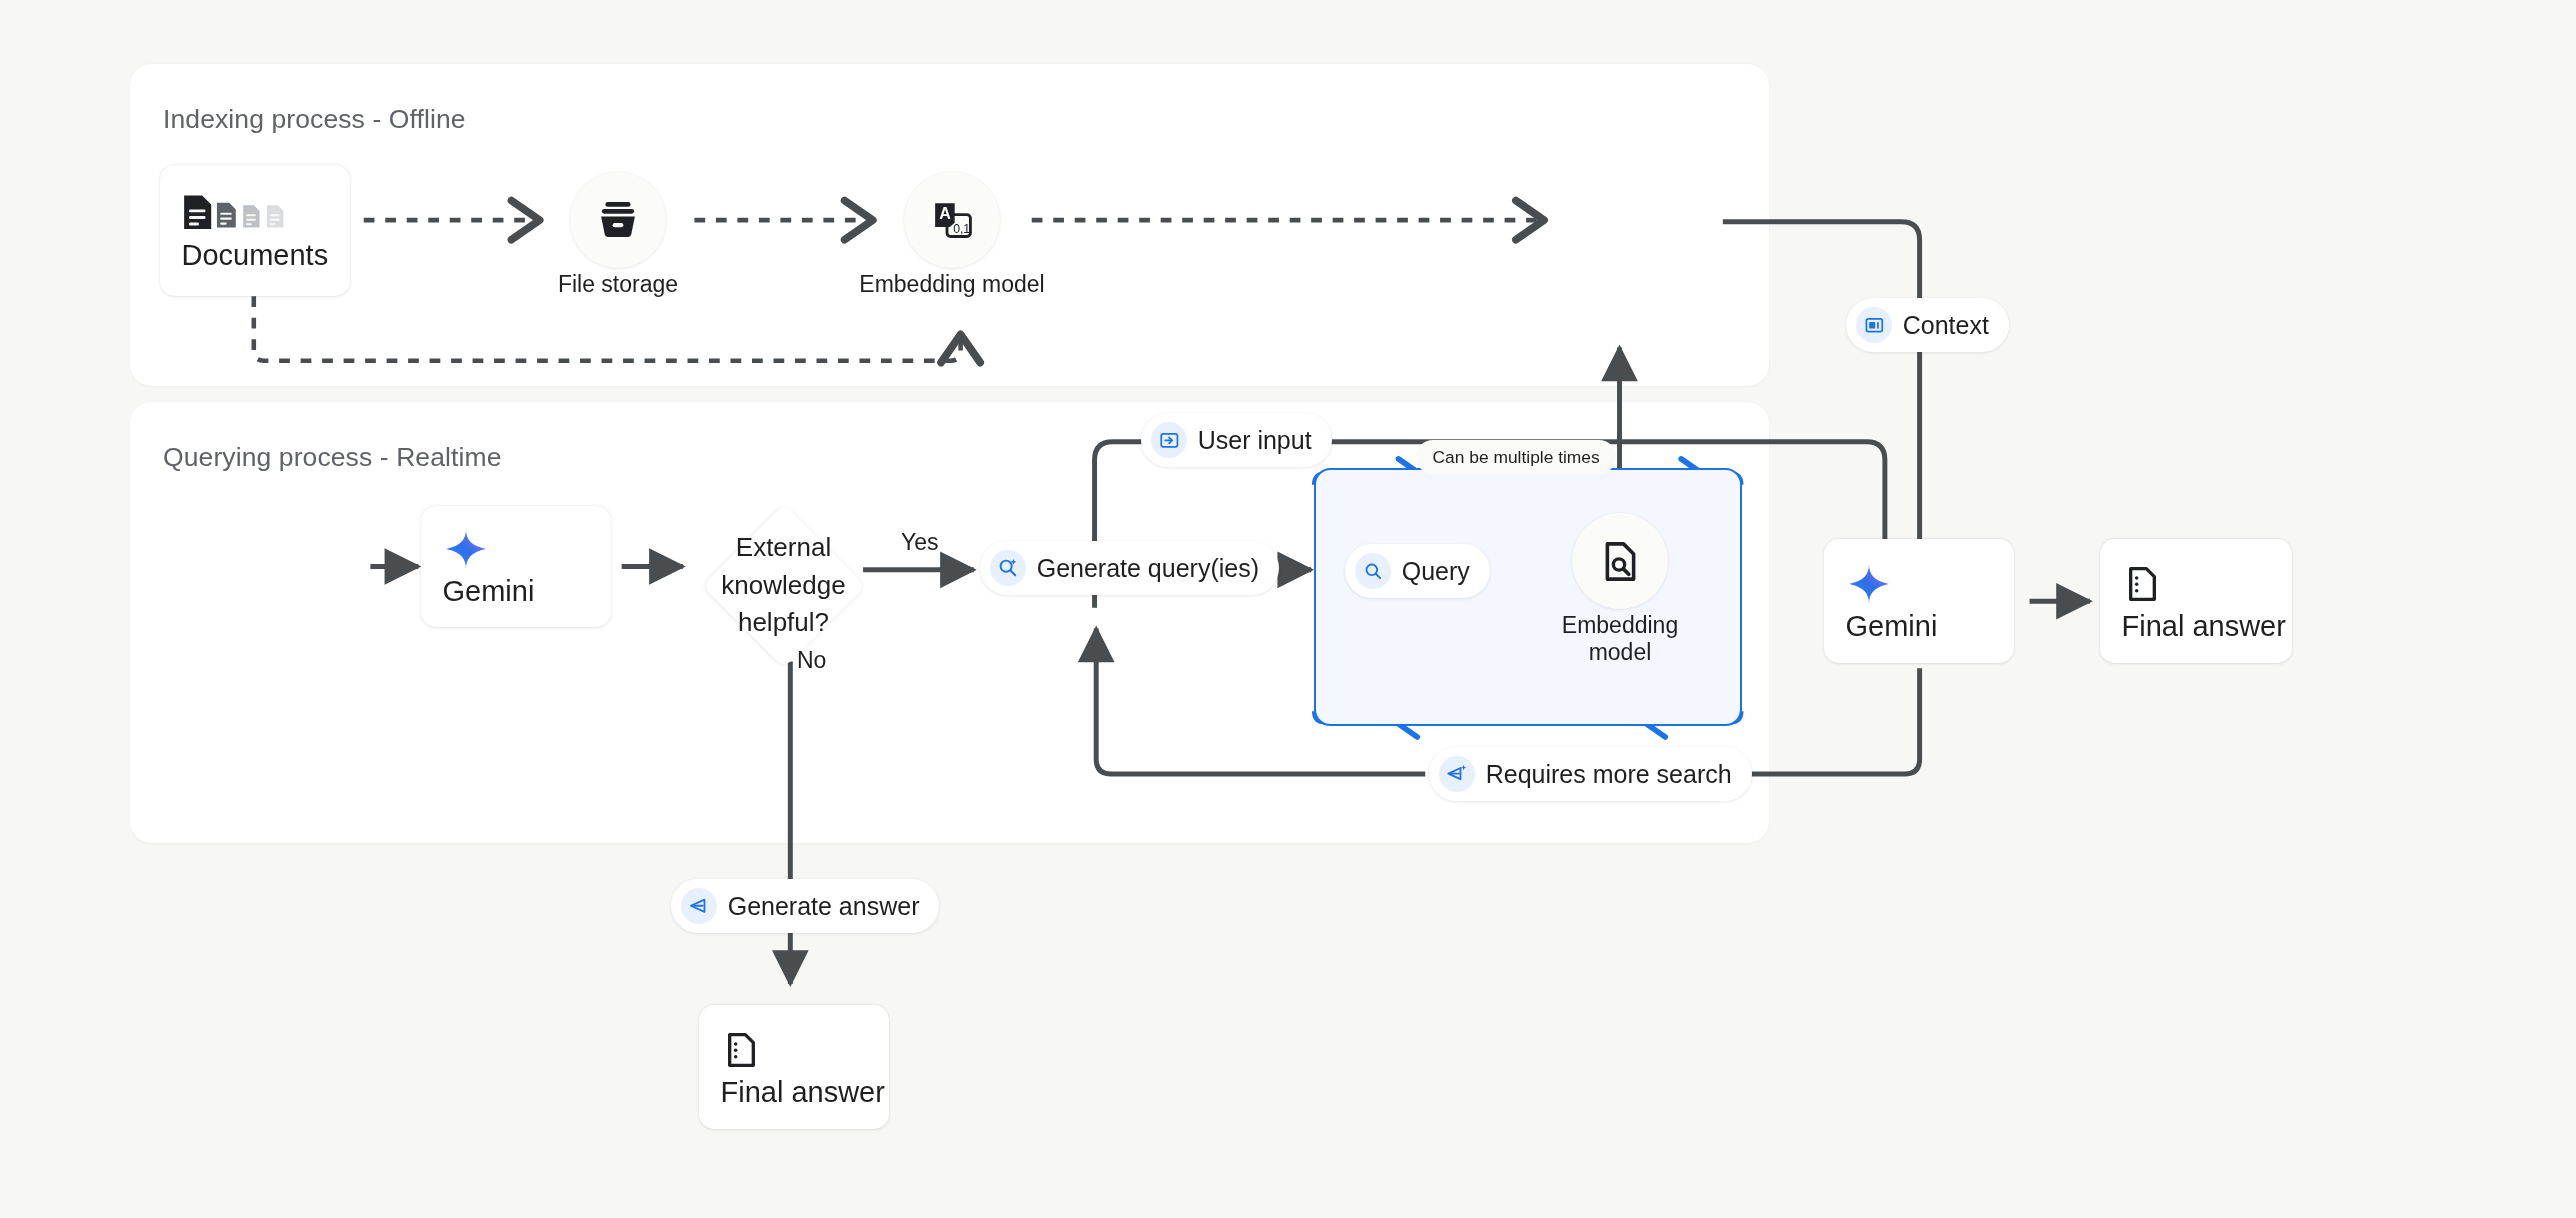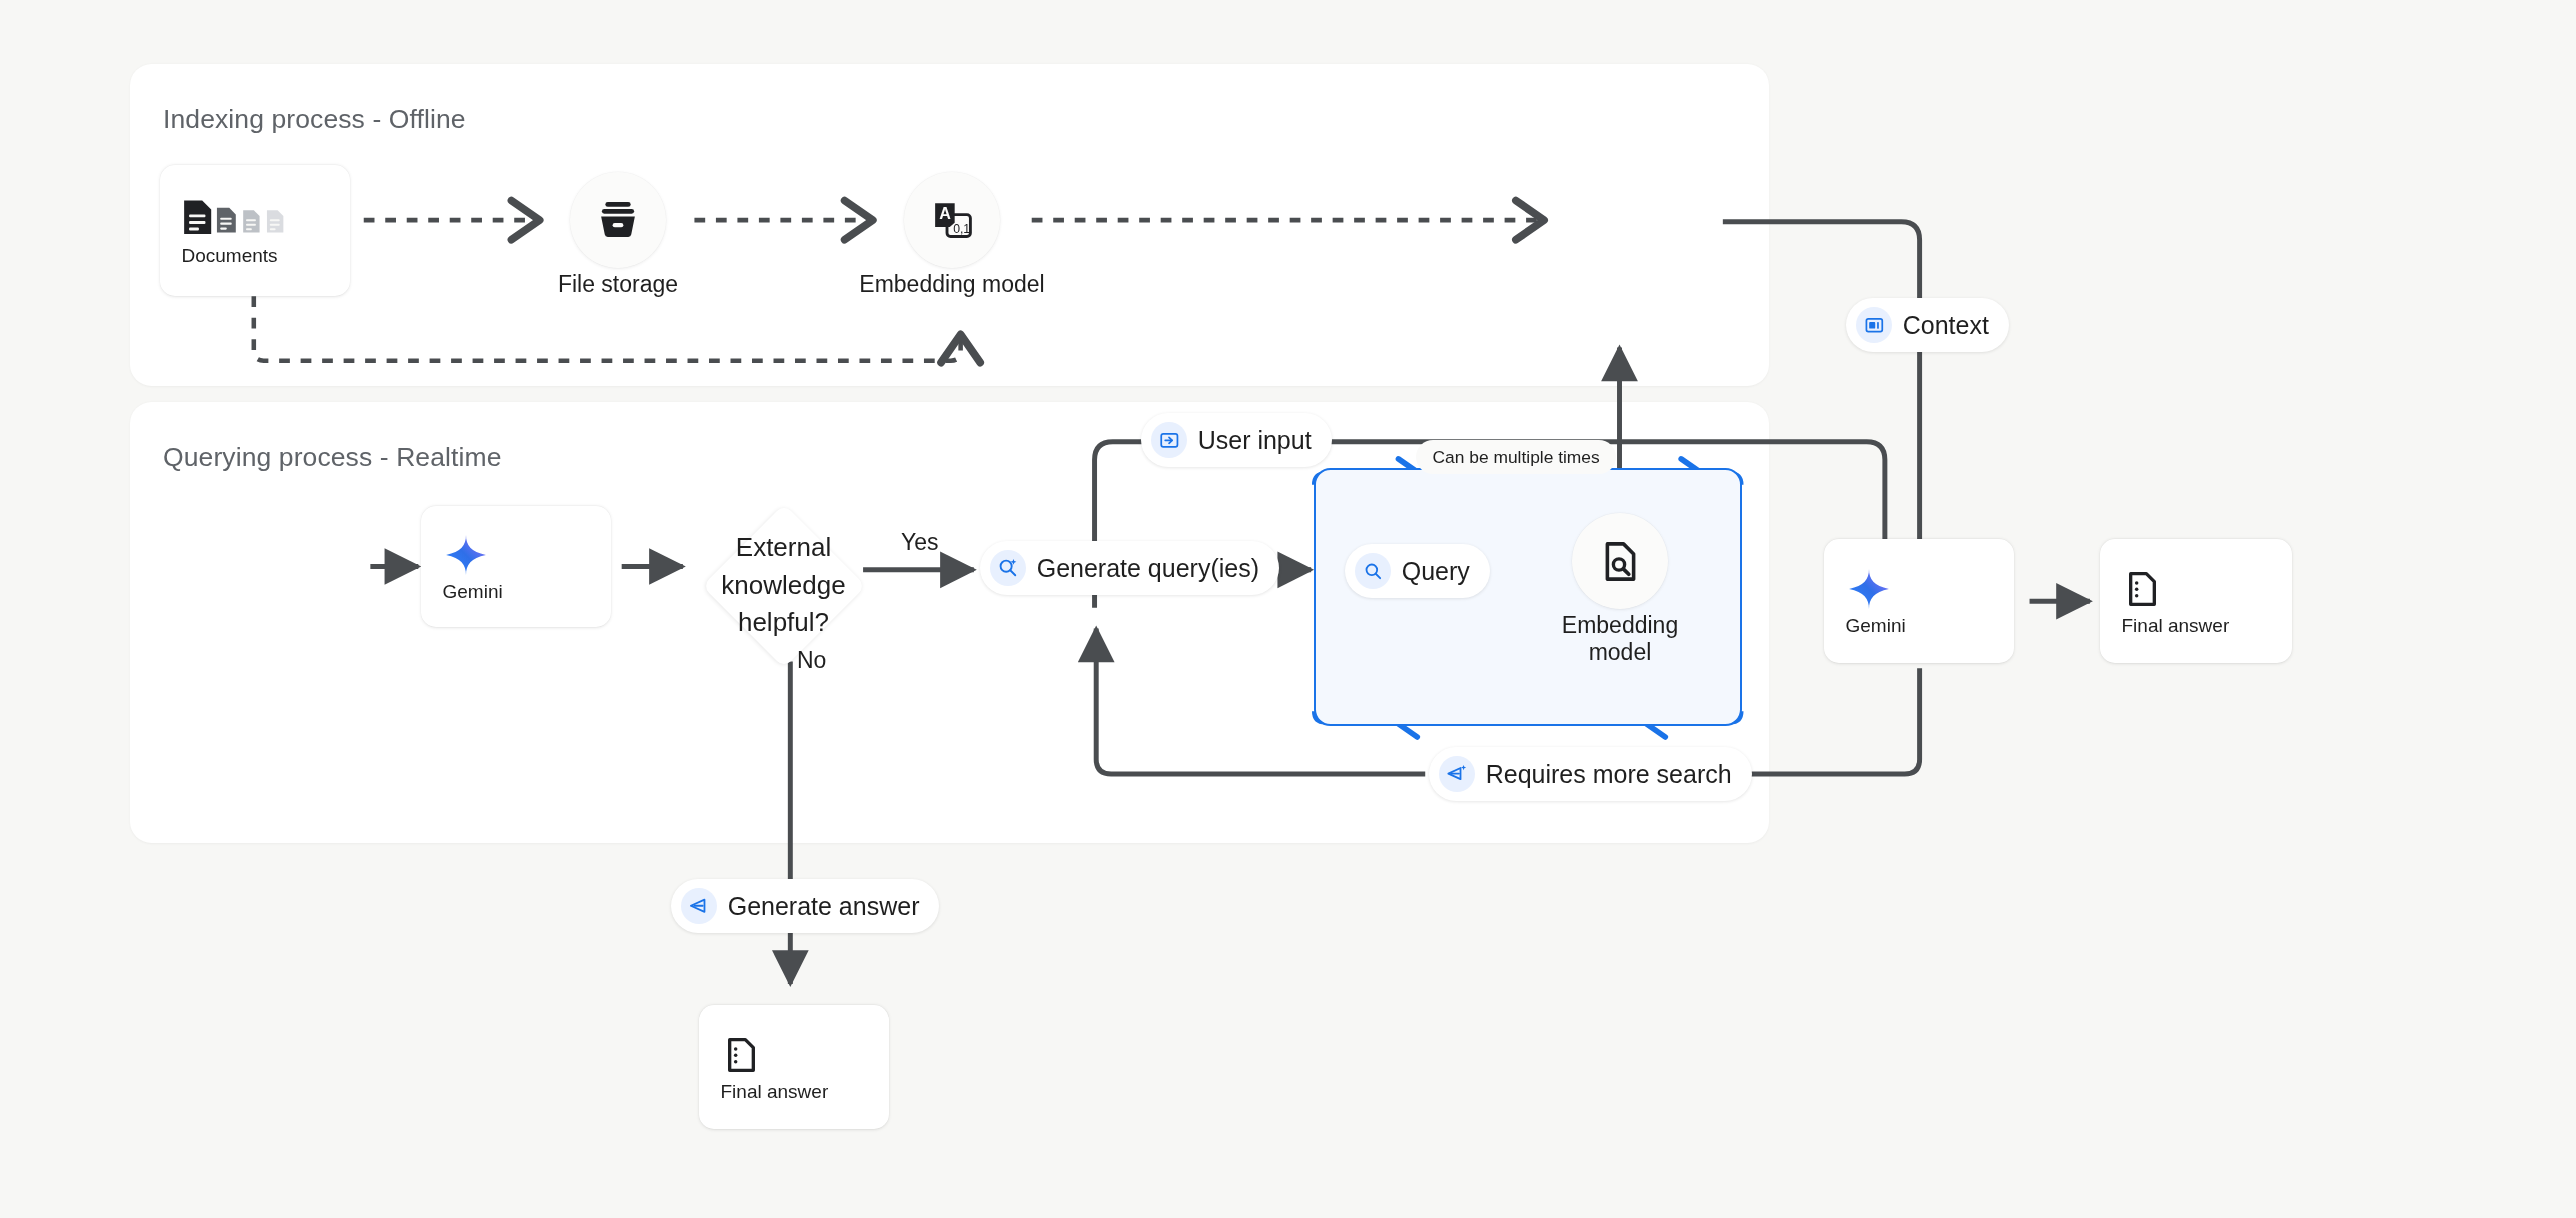--- a/index.html
+++ b/index.html
@@ -32,21 +32,21 @@
     background: #ffffff;
     border-radius: 15px;
     box-shadow: 0 0.8px 3.3px rgba(0,0,0,0.10), 0 0 0 0.4px rgba(0,0,0,0.03);
     display: flex; flex-direction: column;
     justify-content: center;
     padding-left: 21.5px;
   }
   .card .card-icon { height: 48px; display: flex; align-items: center; }
   .card .card-label {
     margin-top: 2px;
-    font-size: 19px; color: #1f1f1f; white-space: nowrap;
+    font-size: 29px; color: #1f1f1f; white-space: nowrap;
   }
 
   
   .circle-node { position: absolute; display: flex; flex-direction: column; align-items: center; }
   .circle {
     width: 96px; height: 96px; border-radius: 50%;
     background: #fbfbfa;
     box-shadow: 0 0.8px 3.3px rgba(0,0,0,0.08), 0 0 0 0.4px rgba(0,0,0,0.03);
     display: flex; align-items: center; justify-content: center;
   }

